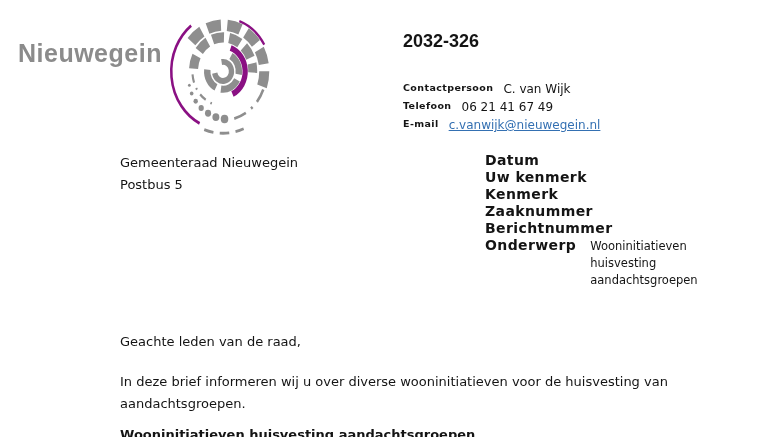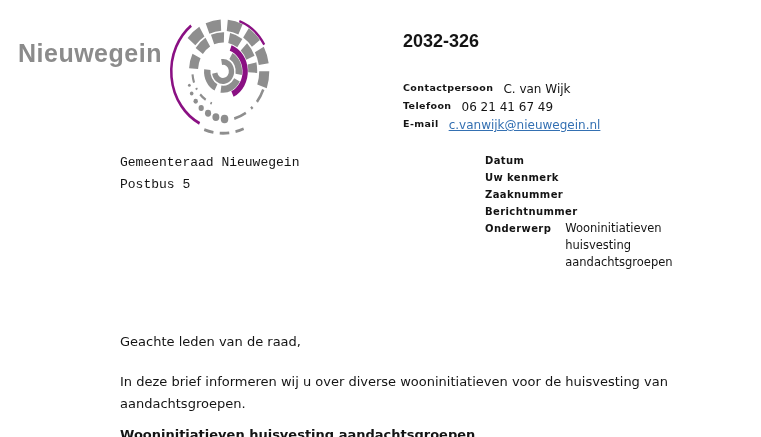--- a/index.html
+++ b/index.html
@@ -35,29 +35,29 @@
   
   .contact{position:absolute;left:403px;top:82px;}
   .crow{display:flex;align-items:flex-start;height:18px;}
   .clabel{
     font-size:9.5px;font-weight:bold;letter-spacing:0.4px;
     margin-right:10px;white-space:nowrap;
   }
   .cvalue{font-size:12px;white-space:nowrap;}
   a.email{color:var(--link-blue);text-decoration:underline;cursor:pointer;}
   
-  .recipient{position:absolute;left:120px;top:152px;font-family:Liberation Mono, monospace;}
+  .recipient{position:absolute;left:120px;top:152px;}
   .recipient div{
     font-size:13px;line-height:22px;white-space:pre;
   }
   
   .meta{position:absolute;left:485px;top:152px;}
   .mrow{display:flex;align-items:baseline;min-height:17px;}
   .mlabel{
-    font-size:10px;font-weight:bold;letter-spacing:0.4px;
+    font-size:14px;font-weight:bold;letter-spacing:0.4px;
     margin-right:14px;white-space:nowrap;line-height:17px;
   }
   .mvalue{font-size:11.5px;line-height:17px;}
   .mvalue.wrap{width:114px;}
   
   .salutation{position:absolute;left:120px;top:331px;font-size:13px;line-height:22px;}
   .paragraph{position:absolute;left:120px;top:371px;font-size:13px;line-height:22px;}
   .paragraph div{white-space:pre;}
   .section-heading{
     position:absolute;left:120px;top:427px;
@@ -126,20 +126,24 @@
 
   <div class="meta">
     <div class="mrow">
       <span class="mlabel">Datum</span>
     </div>
     <div class="mrow">
       <span class="mlabel">Uw kenmerk</span>
       <span class="mvalue"></span>
     </div>
     <div class="mrow">
+      <span class="mlabel">Kenmerk</span>
+      <span class="mvalue"></span>
+    </div>
+    <div class="mrow">
       <span class="mlabel">Zaaknummer</span>
       <span class="mvalue"></span>
     </div>
     <div class="mrow">
       <span class="mlabel">Berichtnummer</span>
       <span class="mvalue"></span>
     </div>
     <div class="mrow">
       <span class="mlabel">Onderwerp</span>
       <span class="mvalue wrap">Wooninitiatieven huisvesting aandachtsgroepen</span>

